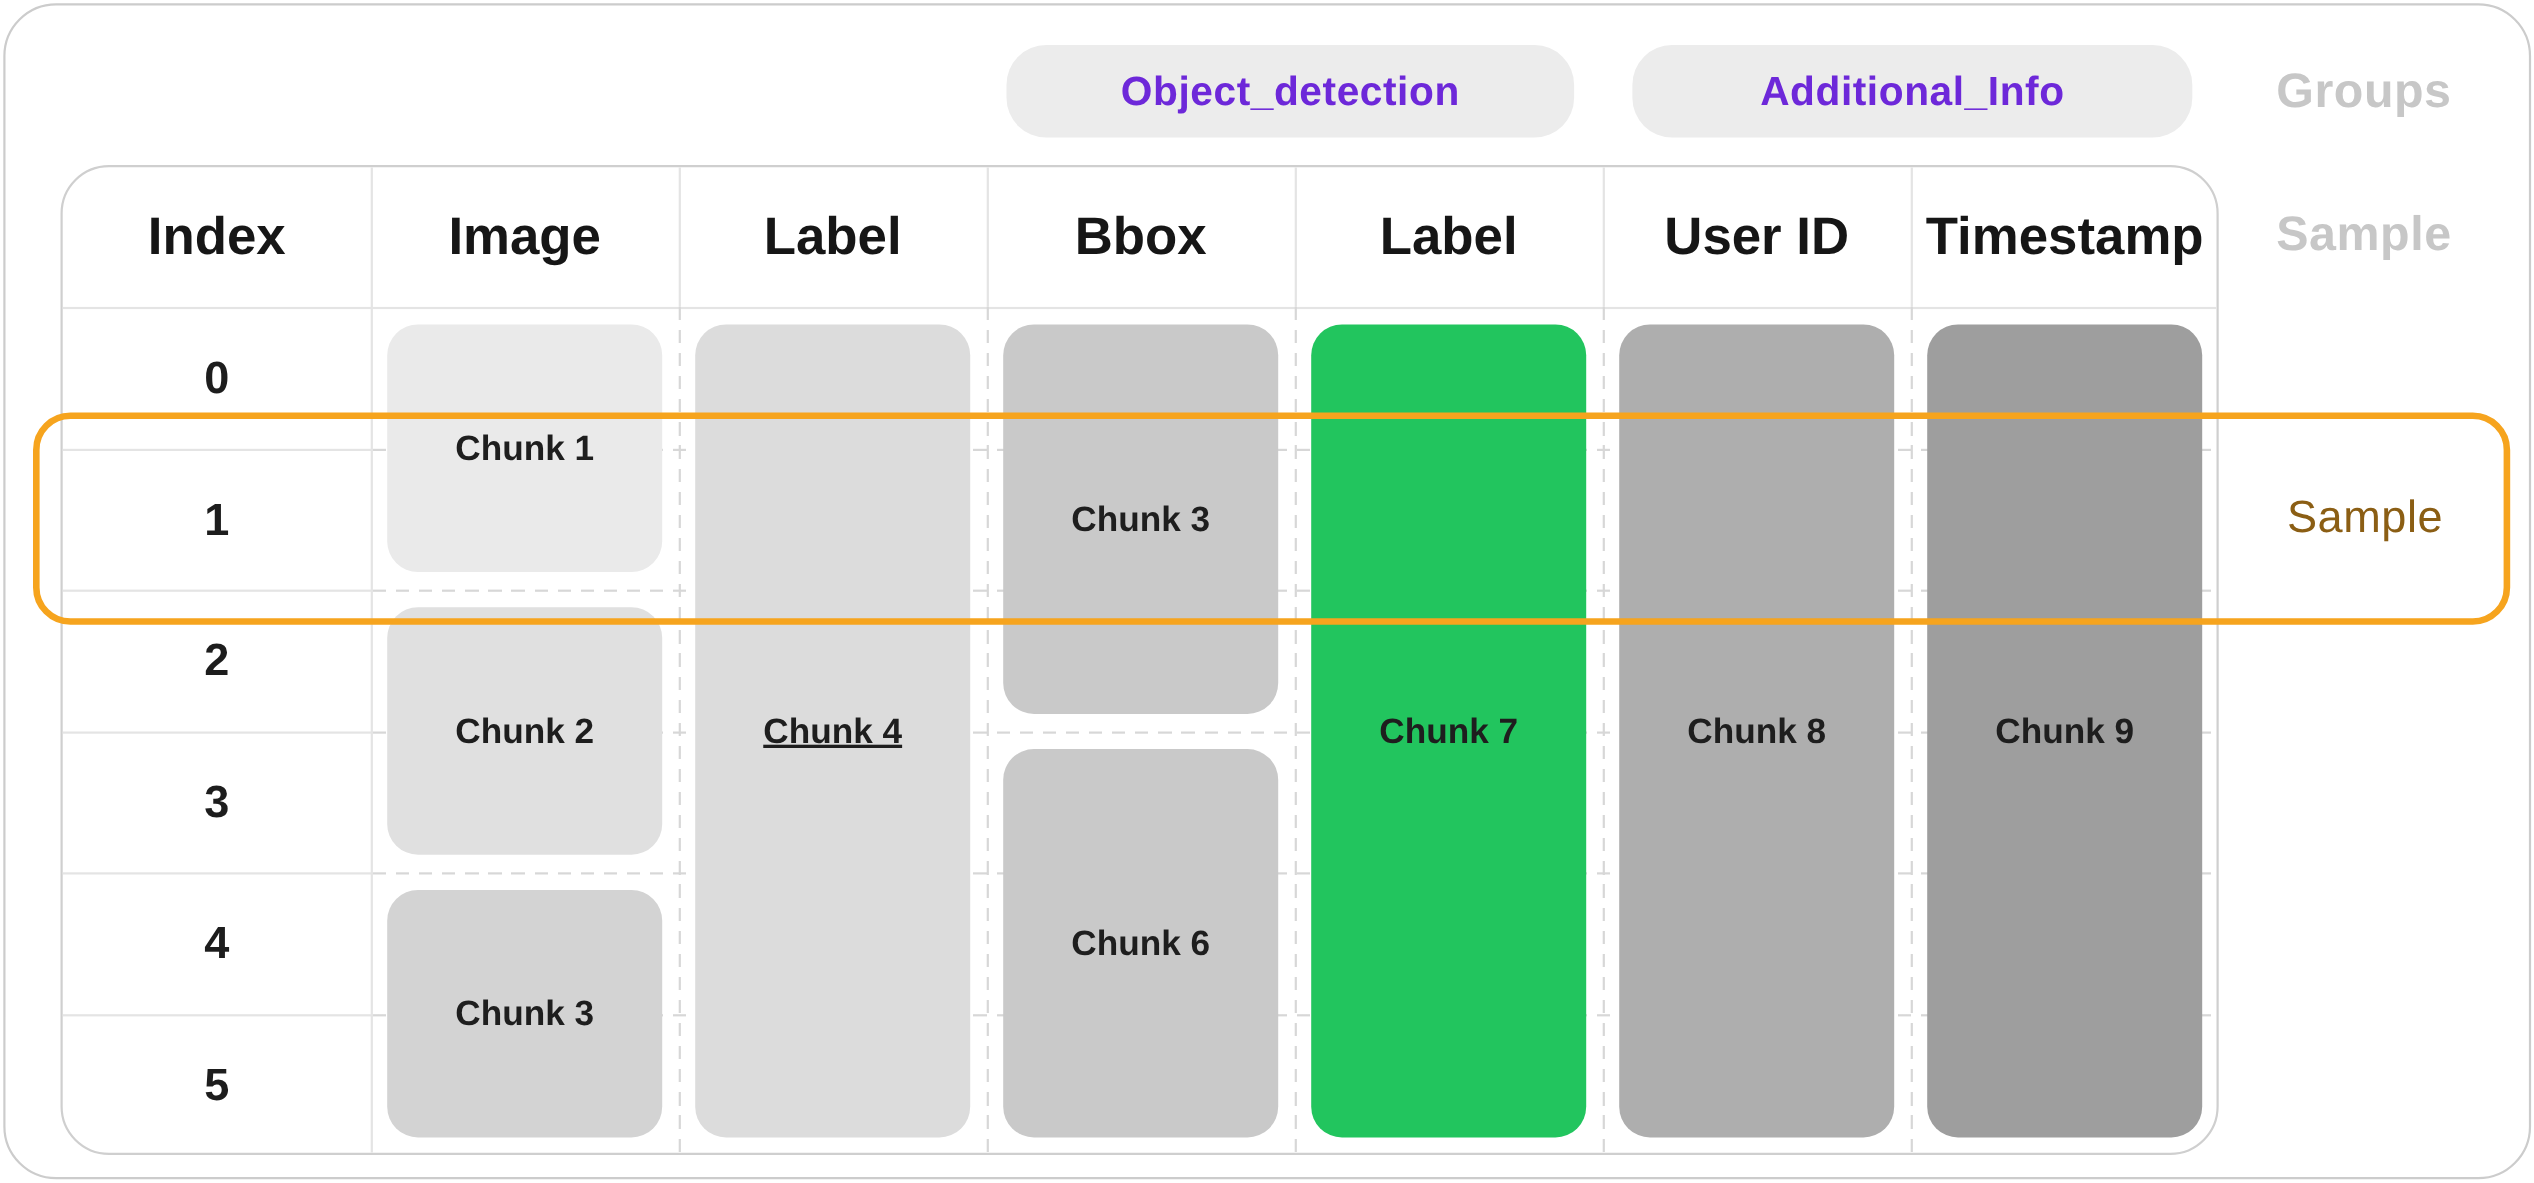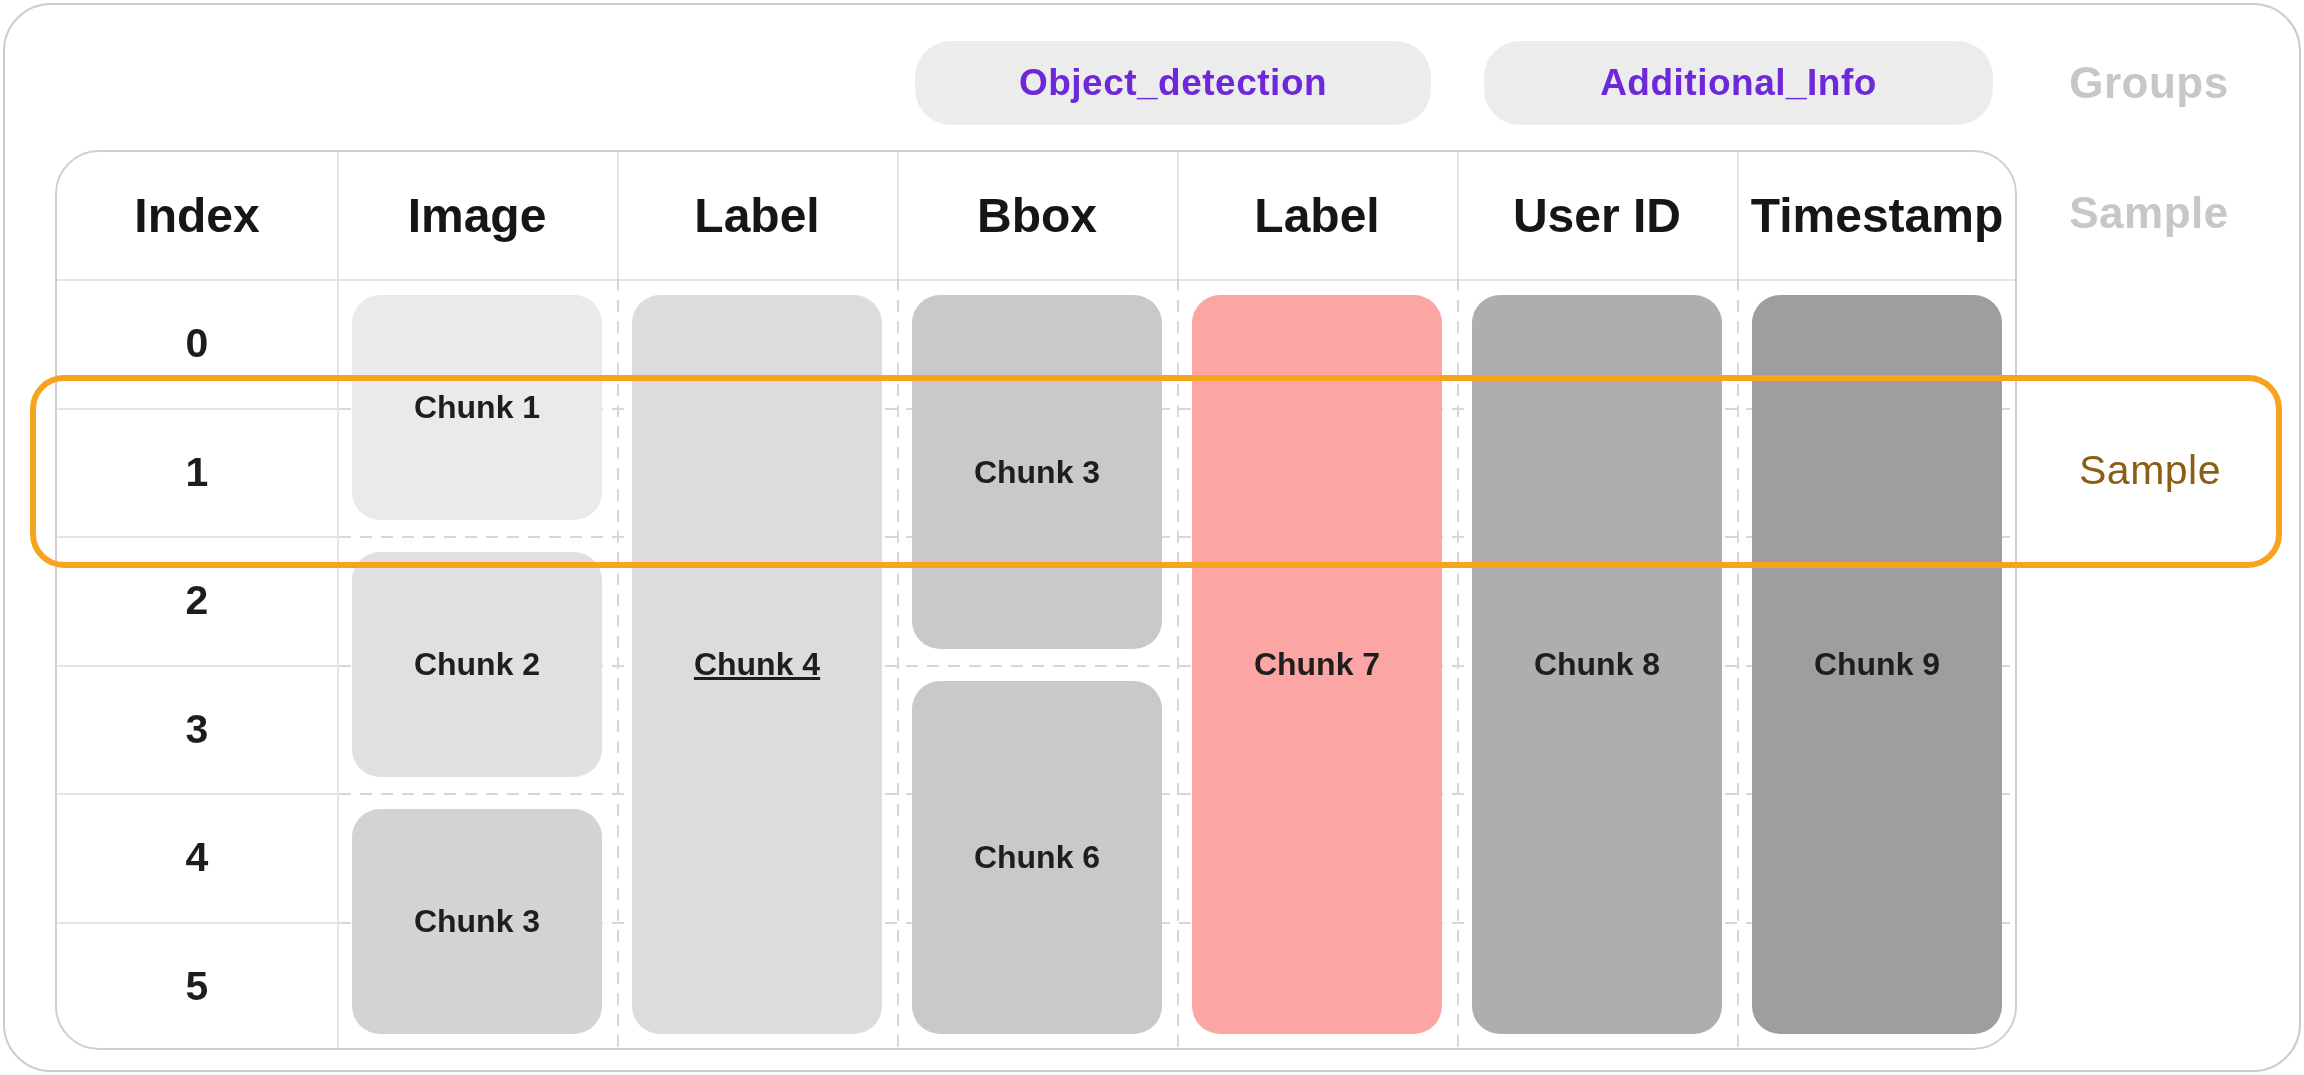--- a/index.html
+++ b/index.html
@@ -133,21 +133,21 @@
       </div>
       <div class="chunk c4" style="background-color: rgb(220, 220, 220);">
         <span>Chunk 4</span>
       </div>
       <div class="chunk c5" style="background-color: rgb(201, 201, 201);">
         <span>Chunk 3</span>
       </div>
       <div class="chunk c6" style="background-color: rgb(201, 201, 201);">
         <span>Chunk 6</span>
       </div>
-      <div class="chunk c7" style="background-color: #fca5a5;">
+      <div class="chunk c7" style="background-color: #22c55e;">
         <span>Chunk 7</span>
       </div>
       <div class="chunk c8" style="background-color: rgb(174, 174, 174);">
         <span>Chunk 8</span>
       </div>
       <div class="chunk c9" style="background-color: rgb(158, 158, 158);">
         <span>Chunk 9</span>
       </div>
     </div>
 

